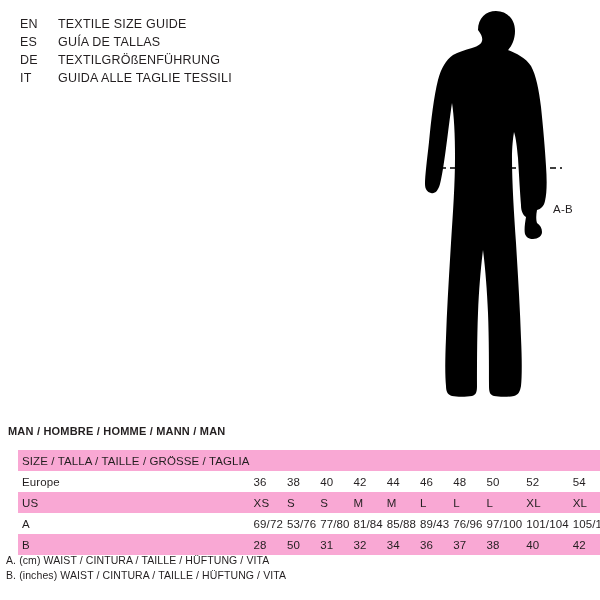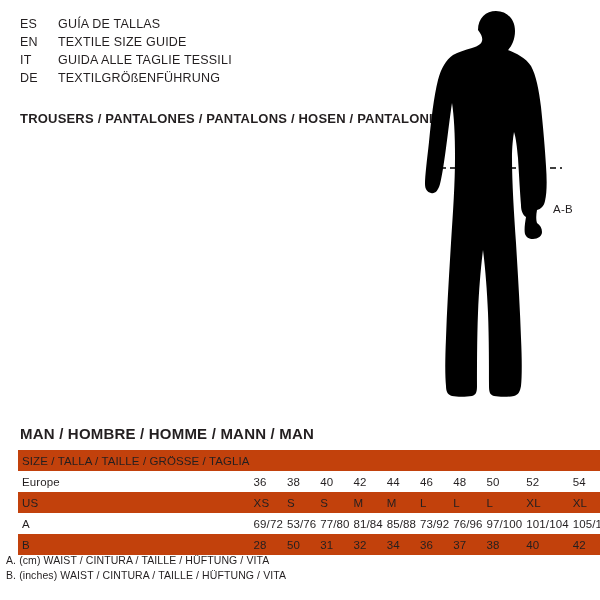--- a/index.html
+++ b/index.html
@@ -69,43 +69,43 @@
     left: 163px;
     top: 155px;
     font-size: 11.5px;
     letter-spacing: 0.3px;
     margin-top: 40px;
   }
 
   
   .section-title {
     position: absolute;
-    left: 20px;
+    left: 8px;
     top: 425px;
-    font-size: 15px;
+    font-size: 11px;
     font-weight: bold;
     letter-spacing: 0.2px;
   }
 
   table.size-table {
     position: absolute;
     left: 18px;
     top: 450px;
     width: 564px;
     border-collapse: collapse;
     font-size: 11.5px;
   }
   table.size-table td {
     padding: 2px 0 2px 4px;
     height: 17px;
     white-space: nowrap;
     letter-spacing: 0.1px;
   }
   table.size-table tr.shaded td {
-    background: #c2410c;
+    background: #f9a8d4;
   }
   table.size-table td.label-col {
     width: 90px;
   }
   table.size-table td.val {
     width: 42px;
   }
 
   .footnotes {
     position: absolute;
@@ -116,38 +116,37 @@
     letter-spacing: 0.1px;
   }
 </style>
 </head>
 <body>
 
 <div class="page">
 
   <div class="lang-block">
     <div class="lang-row">
+      <span class="lang-code">EN</span>
+      <span class="lang-text">TEXTILE SIZE GUIDE</span>
+    </div>
+    <div class="lang-row">
       <span class="lang-code">ES</span>
       <span class="lang-text">GUÍA DE TALLAS</span>
     </div>
     <div class="lang-row">
-      <span class="lang-code">EN</span>
-      <span class="lang-text">TEXTILE SIZE GUIDE</span>
+      <span class="lang-code">DE</span>
+      <span class="lang-text">TEXTILGRÖßENFÜHRUNG</span>
     </div>
     <div class="lang-row">
       <span class="lang-code">IT</span>
       <span class="lang-text">GUIDA ALLE TAGLIE TESSILI</span>
     </div>
-    <div class="lang-row">
-      <span class="lang-code">DE</span>
-      <span class="lang-text">TEXTILGRÖßENFÜHRUNG</span>
-    </div>
   </div>
 
-  <div class="garment-title">TROUSERS / PANTALONES / PANTALONS / HOSEN / PANTALONI</div>
 
   <div class="figure-wrap">
     <svg width="210" height="400" viewBox="0 0 210 400">
       <path fill="#000000" d="
         M88,22
         C88,10 96,3 106,3
         C117,3 125,11 125,23
         C125,31 122,38 118,42
         C126,45 136,50 141,58
         C146,67 149,82 151,99
@@ -244,21 +243,21 @@
         <td class="val">XL</td>
 
       </tr>
       <tr>
         <td class="label-col">A</td>
         <td class="val">69/72</td>
         <td class="val">53/76</td>
         <td class="val">77/80</td>
         <td class="val">81/84</td>
         <td class="val">85/88</td>
-        <td class="val">73/92</td>
+        <td class="val">89/43</td>
         <td class="val">76/96</td>
         <td class="val">97/100</td>
         <td class="val">101/104</td>
         <td class="val">105/108</td>
 
       </tr>
       <tr class="shaded">
         <td class="label-col">B</td>
         <td class="val">28</td>
         <td class="val">50</td>

